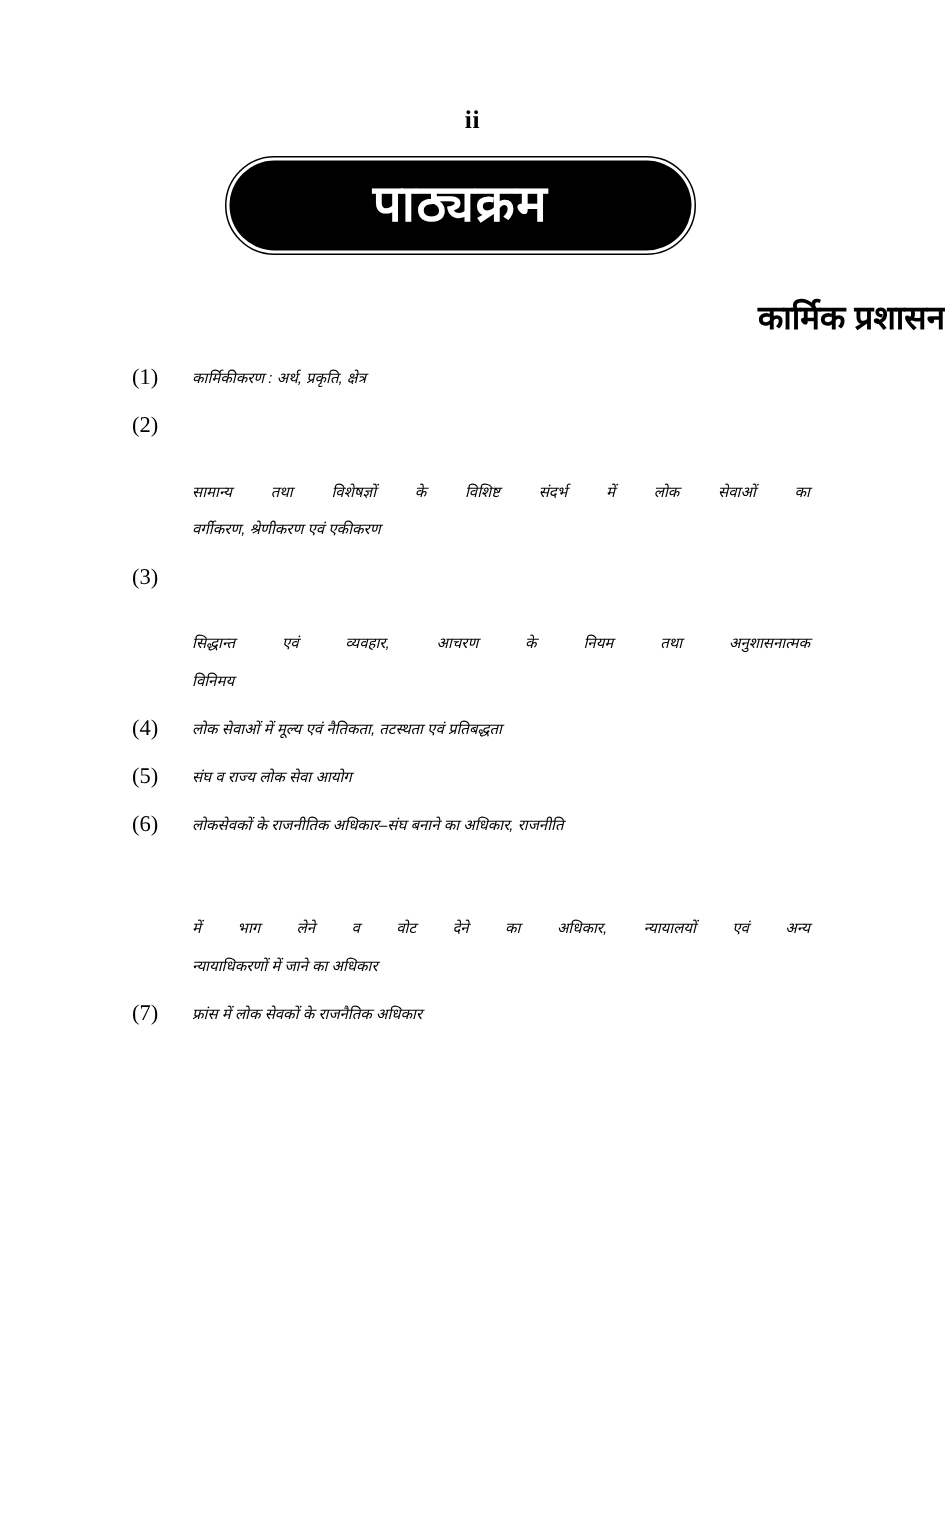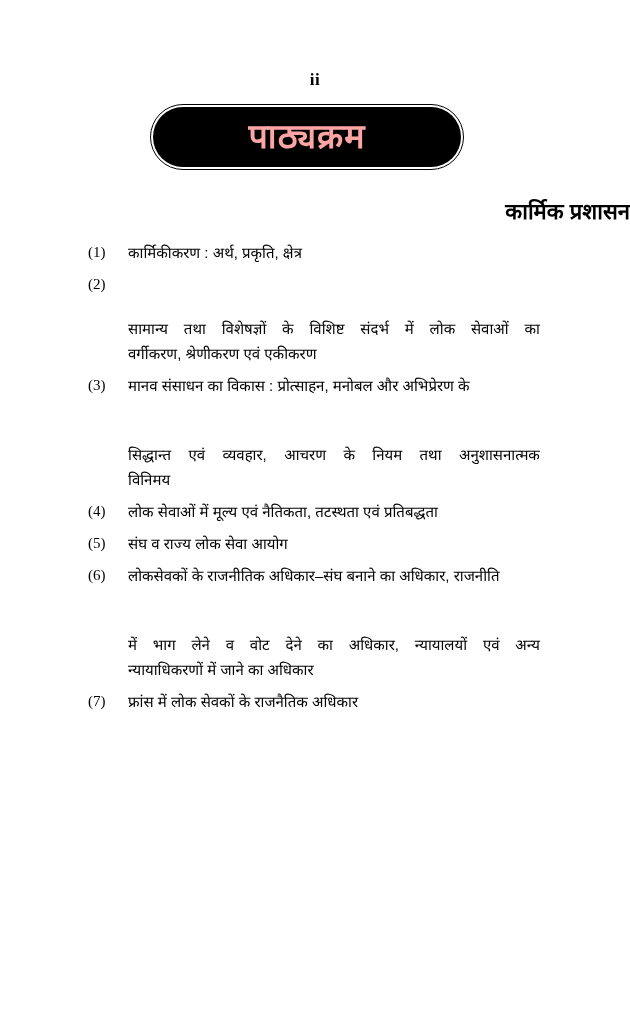--- a/index.html
+++ b/index.html
@@ -60,21 +60,21 @@
     position: absolute;
     left: 3px; top: 3px;
     right: 3px; bottom: 3px;
     background: #000000;
     border-radius: 30px;
     display: flex;
     align-items: center;
     justify-content: center;
   }
   .banner-text {
-    color: #fca5a5;
+    color: #ffffff;
     font-family: "Liberation Sans", "DejaVu Sans", sans-serif;
     font-weight: bold;
     font-size: 34px;
     line-height: 40px;
     letter-spacing: 1px;
     white-space: nowrap;
     padding-bottom: 3px;
   }
 
   
@@ -106,22 +106,23 @@
     flex: 0 0 40px;
     width: 40px;
     font-family: "Liberation Serif", "DejaVu Serif", serif;
     font-size: 15px;
     line-height: 25px;
     white-space: nowrap;
   }
   .item-body {
     flex: 1 1 auto;
     font-family: "Liberation Sans", "DejaVu Sans", sans-serif;
-    font-size: 15px;
+    font-size: 10px;
     line-height: 25px;
+    font-style: italic;
   }
   .item-line {
     display: block;
     white-space: nowrap;
   }
   .item-line.justify {
     display: flex;
     justify-content: space-between;
     white-space: nowrap;
     margin-top: 44px;
@@ -167,21 +168,20 @@
             <span>लोक</span>
             <span>सेवाओं</span>
             <span>का</span>
           </span>
           <span class="item-line">वर्गीकरण, श्रेणीकरण एवं एकीकरण</span>
         </div>
       </div>
       <div class="item">
         <div class="item-num">(3)</div>
         <div class="item-body">
-          <span class="item-line">मानव संसाधन का विकास : प्रोत्साहन, मनोबल और अभिप्रेरण के</span>
           <span class="item-line justify">
             <span>सिद्धान्त</span>
             <span>एवं</span>
             <span>व्यवहार,</span>
             <span>आचरण</span>
             <span>के</span>
             <span>नियम</span>
             <span>तथा</span>
             <span>अनुशासनात्मक</span>
           </span>

